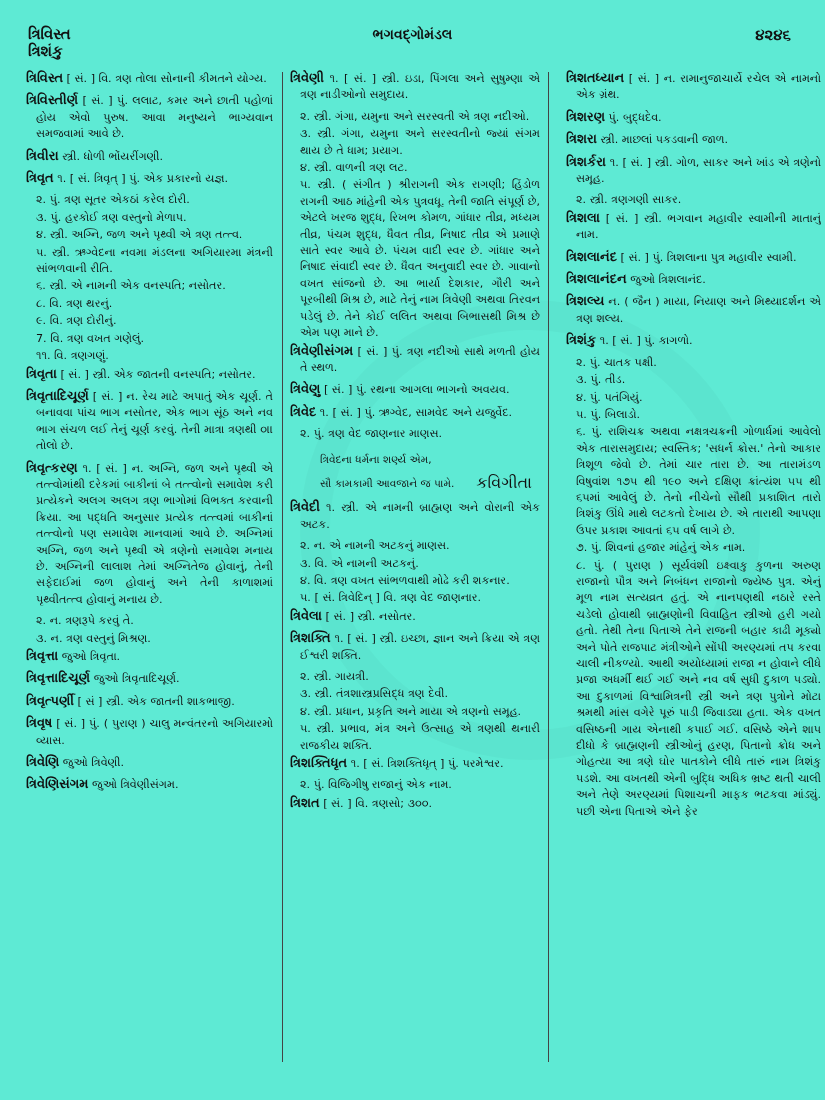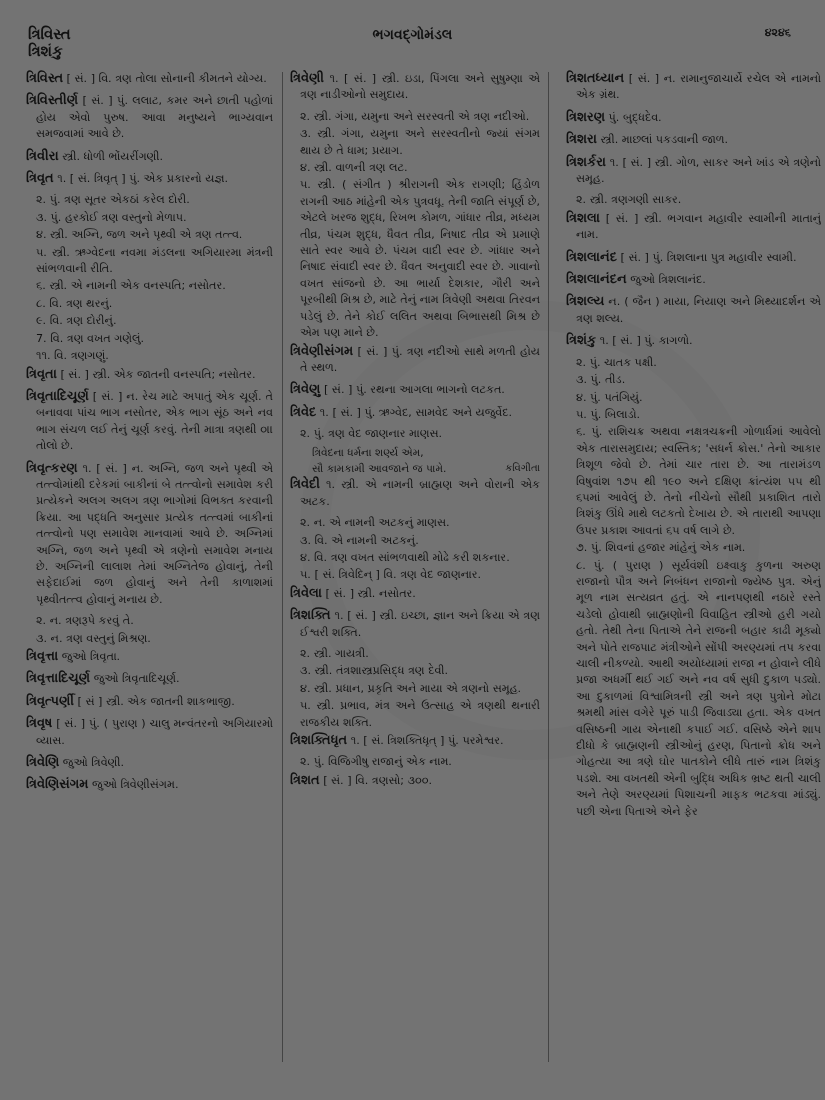--- a/index.html
+++ b/index.html
@@ -1,37 +1,37 @@
 <!DOCTYPE html>
 <html><head>
 <meta charset="utf-8">
 <style>
   html, body { margin: 0; padding: 0; background: #ffffff; }
   body {
     width: 825px; height: 1100px; overflow: hidden; position: relative;
     font-family: "DejaVu Sans", sans-serif; color: #111;
   }
-  .page { position: absolute; left: 0; top: 0; width: 825px; height: 1100px; background: #737373; }
+  .page { position: absolute; left: 0; top: 0; width: 825px; height: 1100px; background: #5eead4; }
   .running-head { position: absolute; top: 26px; left: 28px; right: 28px; height: 40px; }
   .rh-left { position: absolute; left: 0; top: 0; font-size: 15px; font-weight: bold; line-height: 17px; }
   .rh-center { position: absolute; left: 0; right: 0; top: 0; text-align: center; font-size: 14px; font-weight: bold; }
-  .rh-right { position: absolute; right: 6px; top: 0; font-size: 11px; font-weight: bold; text-align: right; }
+  .rh-right { position: absolute; right: 6px; top: 0; font-size: 15px; font-weight: bold; text-align: right; }
   .columns { position: absolute; top: 70px; left: 26px; width: 790px; height: 1010px; }
   .col { position: absolute; top: 0; height: 1010px; font-size: 11.2px; line-height: 16.4px; text-align: justify; overflow: hidden; }
   .col-1 { left: 0; width: 247px; }
   .col-2 { left: 264px; width: 250px; }
   .col-3 { left: 540px; width: 255px; }
   .rule { position: absolute; top: 2px; width: 1px; background: #444; }
   .rule-1 { left: 256px; height: 990px; }
   .rule-2 { left: 522px; height: 990px; }
   .entry { margin: 0 0 5px 0; padding-left: 10px; text-indent: -10px; }
   .sense { margin: 0 0 1px 0; padding-left: 10px; }
   .hw { font-weight: bold; font-size: 13px; }
-  .quote { padding-left: 22px; margin: 0; font-size: 10.6px; }
-  .quote-src { float: right; font-size: 10px; }
+  .quote { padding-left: 22px; margin: 8px; font-size: 10.6px; }
+  .quote-src { float: right; font-size: 16px; }
   .watermark { position: absolute; left: 300px; top: 300px; width: 400px; height: 400px; border-radius: 50%;
     border: 30px solid rgba(0,0,0,0.025); pointer-events: none; }
 </style>
 </head>
 <body>
 
 <div class="page">
   <div class="watermark"></div>
 
   <div class="running-head">
@@ -71,21 +71,21 @@
         <p class="entry"><span class="hw">ત્રિવેણિસંગમ</span><span> જુઓ ત્રિવેણીસંગમ.</span></p>
       </div>
     <div class="rule rule-1"></div>
     <div class="col col-2">
         <p class="entry"><span class="hw">ત્રિવેણી</span><span> ૧. [ સં. ] સ્ત્રી. ઇડા, પિંગલા અને સુષુમ્ણા એ ત્રણ નાડીઓનો સમુદાય.</span></p>
         <p class="sense">૨. સ્ત્રી. ગંગા, યમુના અને સરસ્વતી એ ત્રણ નદીઓ.</p>
         <p class="sense">૩. સ્ત્રી. ગંગા, યમુના અને સરસ્વતીનો જ્યાં સંગમ થાય છે તે ધામ; પ્રયાગ.</p>
         <p class="sense">૪. સ્ત્રી. વાળની ત્રણ લટ.</p>
         <p class="sense">૫. સ્ત્રી. ( સંગીત ) શ્રીરાગની એક રાગણી; હિંડોળ રાગની આઠ માંહેની એક પુત્રવધૂ. તેની જાતિ સંપૂર્ણ છે, એટલે ખરજ શુદ્ધ, રિખભ કોમળ, ગાંધાર તીવ્ર, મધ્યમ તીવ્ર, પંચમ શુદ્ધ, ધૈવત તીવ્ર, નિષાદ તીવ્ર એ પ્રમાણે સાતે સ્વર આવે છે. પંચમ વાદી સ્વર છે. ગાંધાર અને નિષાદ સંવાદી સ્વર છે. ધૈવત અનુવાદી સ્વર છે. ગાવાનો વખત સાંજનો છે. આ ભાર્યા દેશકાર, ગૌરી અને પૂરબીથી મિશ્ર છે, માટે તેનું નામ ત્રિવેણી અથવા તિરવન પડેલું છે. તેને કોઈ લલિત અથવા બિભાસથી મિશ્ર છે એમ પણ માને છે.</p>
         <p class="entry"><span class="hw">ત્રિવેણીસંગમ</span><span> [ સં. ] પું. ત્રણ નદીઓ સાથે મળતી હોય તે સ્થળ.</span></p>
-        <p class="entry"><span class="hw">ત્રિવેણુ</span><span> [ સં. ] પું. રથના આગલા ભાગનો લટકત.</span></p>
+        <p class="entry"><span class="hw">ત્રિવેણુ</span><span> [ સં. ] પું. રથના આગલા ભાગનો અવયવ.</span></p>
         <p class="entry"><span class="hw">ત્રિવેદ</span><span> ૧. [ સં. ] પું. ઋગ્વેદ, સામવેદ અને યજુર્વેદ.</span></p>
         <p class="sense">૨. પું. ત્રણ વેદ જાણનાર માણસ.</p>
         <p class="quote">ત્રિવેદના ધર્મના શર્ણ્ય એમ,</p>
         <p class="quote">સૌ કામકામી આવજાને જ પામે.<span class="quote-src">કવિગીતા</span></p>
         <p class="entry"><span class="hw">ત્રિવેદી</span><span> ૧. સ્ત્રી. એ નામની બ્રાહ્મણ અને વોરાની એક અટક.</span></p>
         <p class="sense">૨. ન. એ નામની અટકનું માણસ.</p>
         <p class="sense">૩. વિ. એ નામની અટકનું.</p>
         <p class="sense">૪. વિ. ત્રણ વખત સાંભળવાથી મોઢે કરી શકનાર.</p>
         <p class="sense">૫. [ સં. ત્રિવેદિન્ ] વિ. ત્રણ વેદ જાણનાર.</p>
         <p class="entry"><span class="hw">ત્રિવેલા</span><span> [ સં. ] સ્ત્રી. નસોતર.</span></p>

